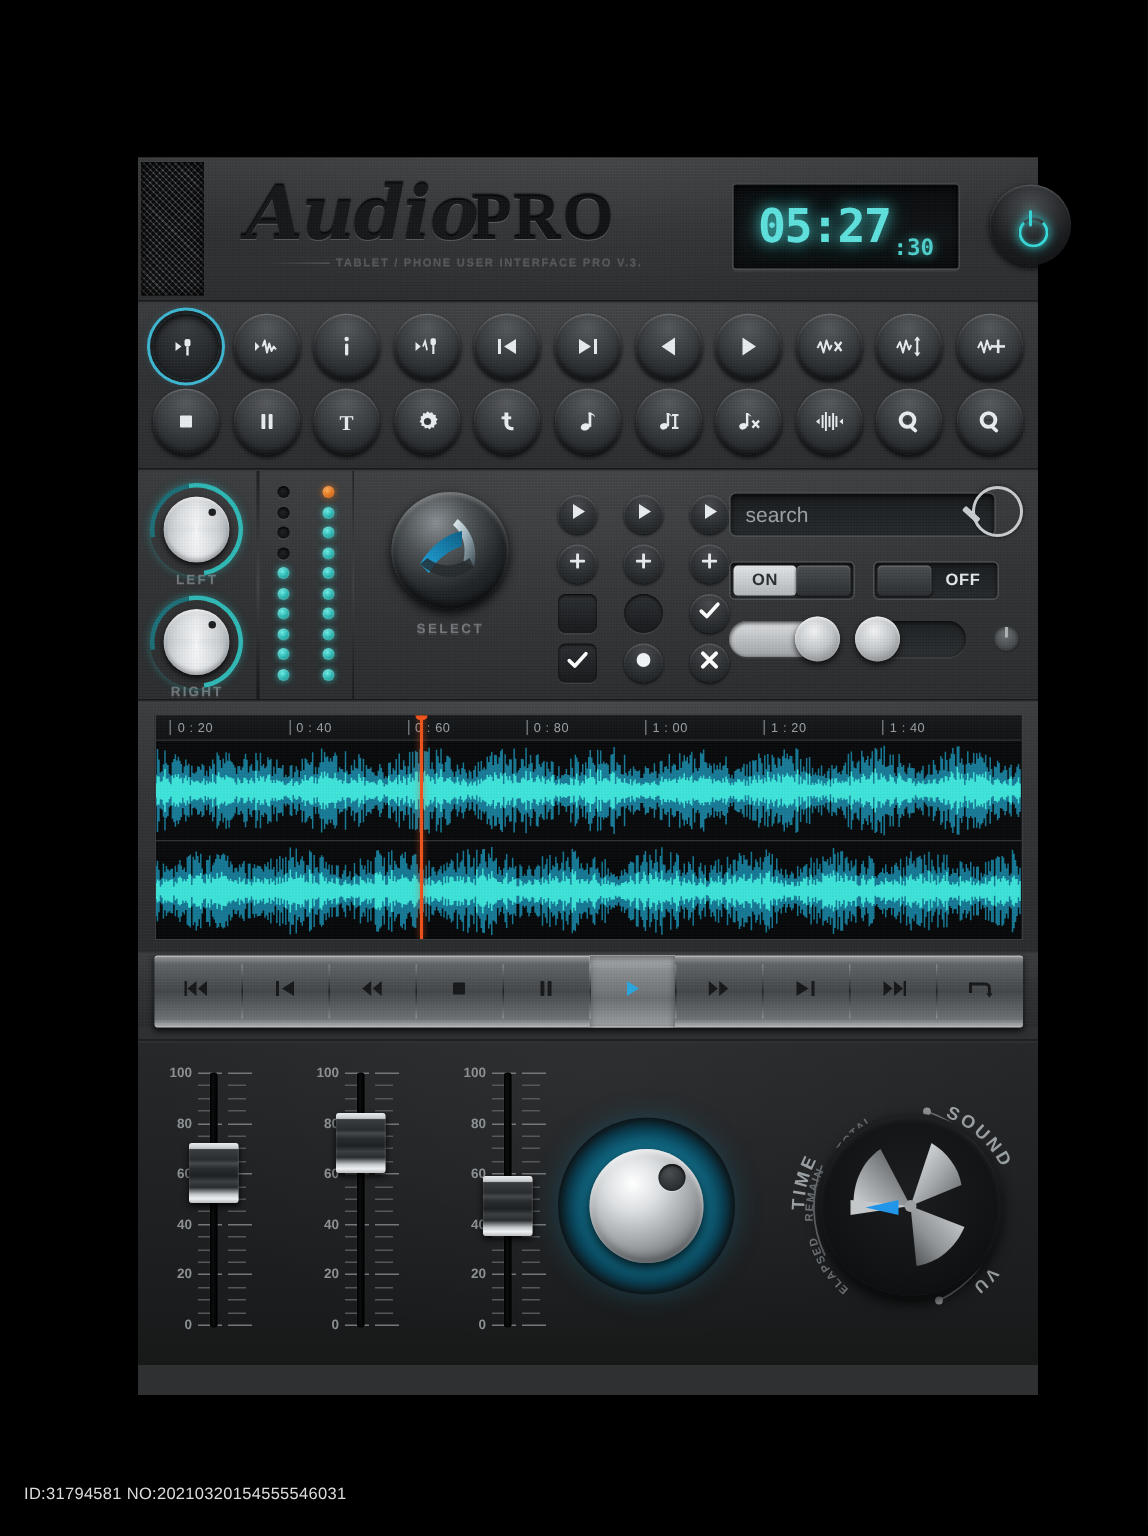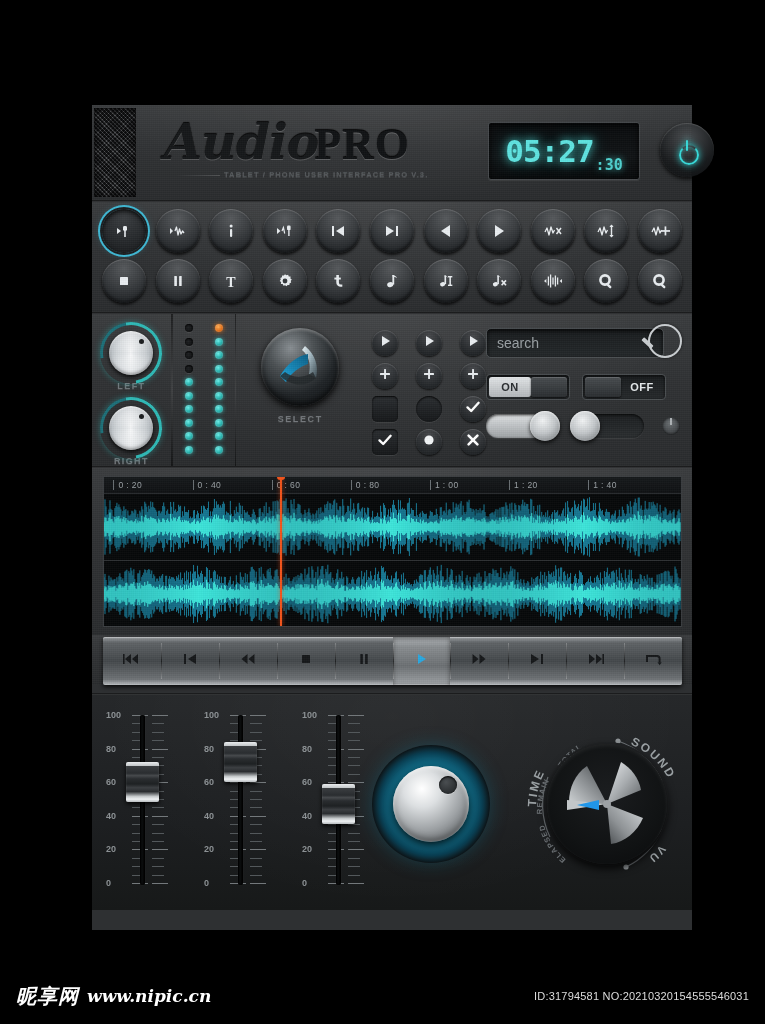--- a/index.html
+++ b/index.html
@@ -338,21 +338,21 @@
   .bottom {
     height: 215px; position: relative;
     background:
       radial-gradient(ellipse at 50% 10%, rgba(255,255,255,0.035), rgba(0,0,0,0) 70%),
       linear-gradient(180deg,#26282a,#1d1f21 60%,#171919);
   }
   .faders { position:absolute; left: 14px; top: 12px; display:flex; gap: 24px; }
   .fader { position: relative; width: 74px; height: 185px; }
   .fader-scale { position:absolute; left: 0; top: 0; width: 74px; height: 185px; }
   .sc-num {
-    position:absolute; left: 0; width: 22px; text-align: left;
+    position:absolute; left: 0; width: 22px; text-align: right;
     font-size: 9px; font-weight: 700; color: #8c9194; font-family: "Liberation Sans", sans-serif;
   }
   .sc-line { position:absolute; height: 1px; background:#53585b; }
   .sc-line.major { background:#73787b; }
   .fader-track {
     position:absolute; left: 34px; top: 8px; width: 5px; height: 170px;
     background: linear-gradient(90deg,#000,#0d0f10 40%,#000);
     border-radius: 2px;
     box-shadow: inset 0 0 3px rgba(0,0,0,1), 0 0 1px rgba(255,255,255,.12);
   }
@@ -1138,20 +1138,16 @@
             <path d="M52 56 L30 61 L52 66 Z" fill="#2196e8"></path>
             <circle cx="60" cy="60" r="4" fill="#9da1a4"></circle>
           </svg>
         </div>
       </div>
     </div>
 
   </div>
 
   <div class="footer">
-    <div class="footer-left">
-      <span class="footer-cn">昵享网</span>
-      <span class="footer-url">www.nipic.cn</span>
-    </div>
     <div class="footer-id">ID:31794581 NO:20210320154555546031</div>
   </div>
 
 </div>
 
 </body></html>

